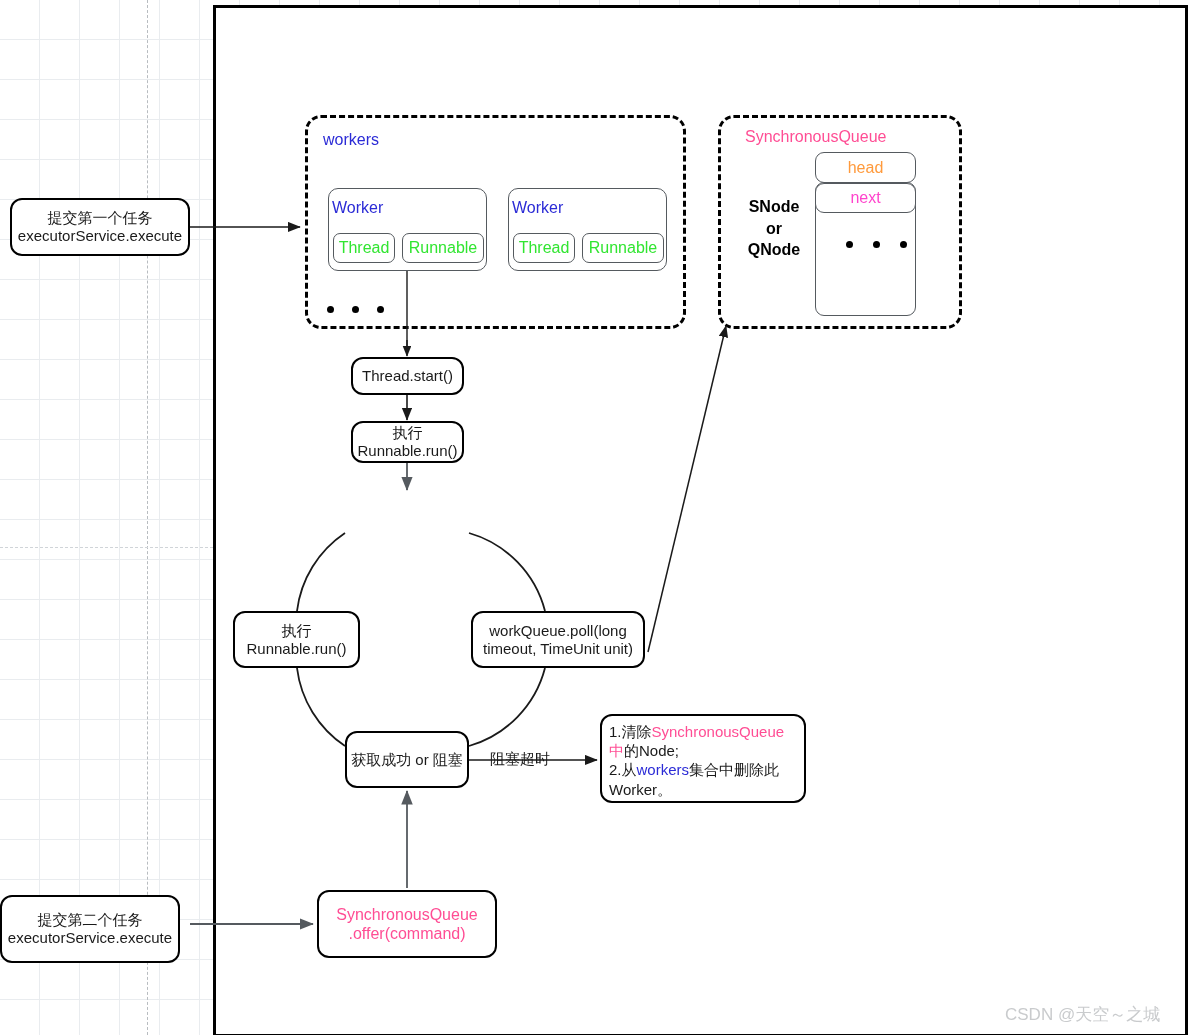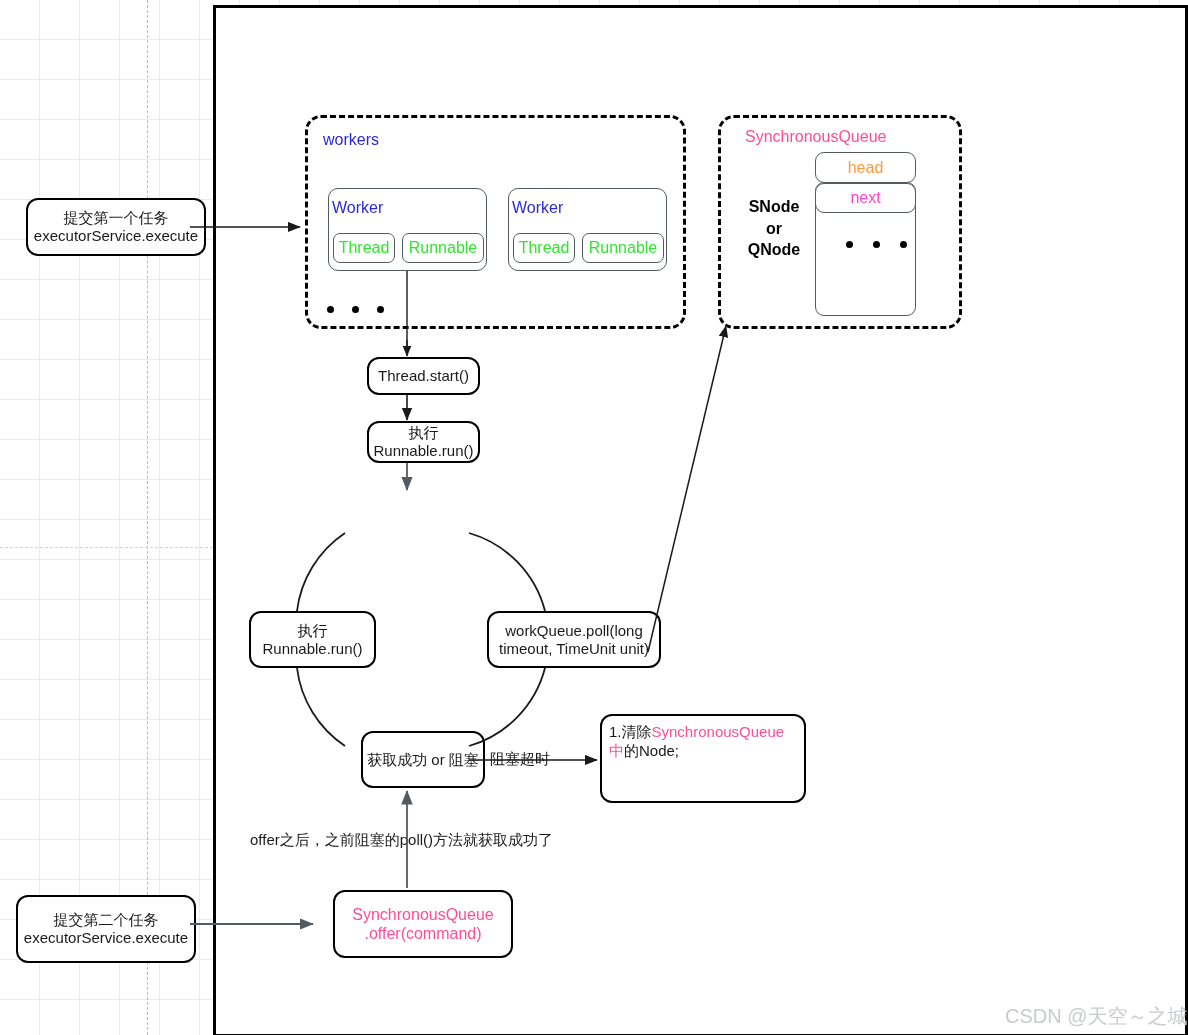--- a/index.html
+++ b/index.html
@@ -91,21 +91,20 @@
     border: 2px solid #000000;
     background: #ffffff;
     box-sizing: border-box;
     display: flex;
     align-items: center;
     justify-content: center;
     text-align: center;
     font-size: 15px;
     color: #1a1a1a;
     line-height: 1.2;
-    margin-left: 16px;
   }
   .flowbox.round { border-radius: 12px; }
   .flowbox.sharp { border-radius: 12px; }
   .dots {
     position: absolute;
     display: flex;
     gap: 18px;
     align-items: center;
   }
   .dot {
@@ -118,21 +117,21 @@
     position: absolute;
     font-size: 15px;
     color: #1a1a1a;
     background: #ffffff;
     white-space: nowrap;
     padding: 0 3px;
   }
   .watermark {
     position: absolute;
     color: #c9cbcd;
-    font-size: 20px;
+    font-size: 17px;
     white-space: nowrap;
   }
   svg.overlay {
     position: absolute;
     left: 0;
     top: 0;
     width: 1188px;
     height: 1035px;
     pointer-events: none;
   }
@@ -235,23 +234,25 @@
       <div>timeout, TimeUnit unit)</div>
     </div>
   </div>
 
   <div class="edgelabel" style="left:487px; top:750px;">阻塞超时</div>
 
   <div class="note" style="left:600px; top:714px; width:206px; height:89px;">
     <div>
       <span>1.清除</span><span style="color:#ff4d94;">SynchronousQueue中</span><span>的Node;</span>
     </div>
-  </div>
-
-  <div class="edgelabel" style="left:247px; top:831px;">offer之后，之前阻塞的poll()方法就获取成功了</div>
+    <div>
+      <span>2.从</span><span style="color:#2b2bd6;">workers</span><span>集合中删除此Worker。</span>
+    </div>
+  </div>
+
 
   <div class="flowbox round" style="left:317px; top:890px; width:180px; height:68px; color:#ff4d94; font-size:16px;">
     <div>
       <div>SynchronousQueue</div>
       <div>.offer(command)</div>
     </div>
   </div>
 
   <div class="watermark" style="left:1005px; top:1003px;">CSDN @天空～之城</div>
 

